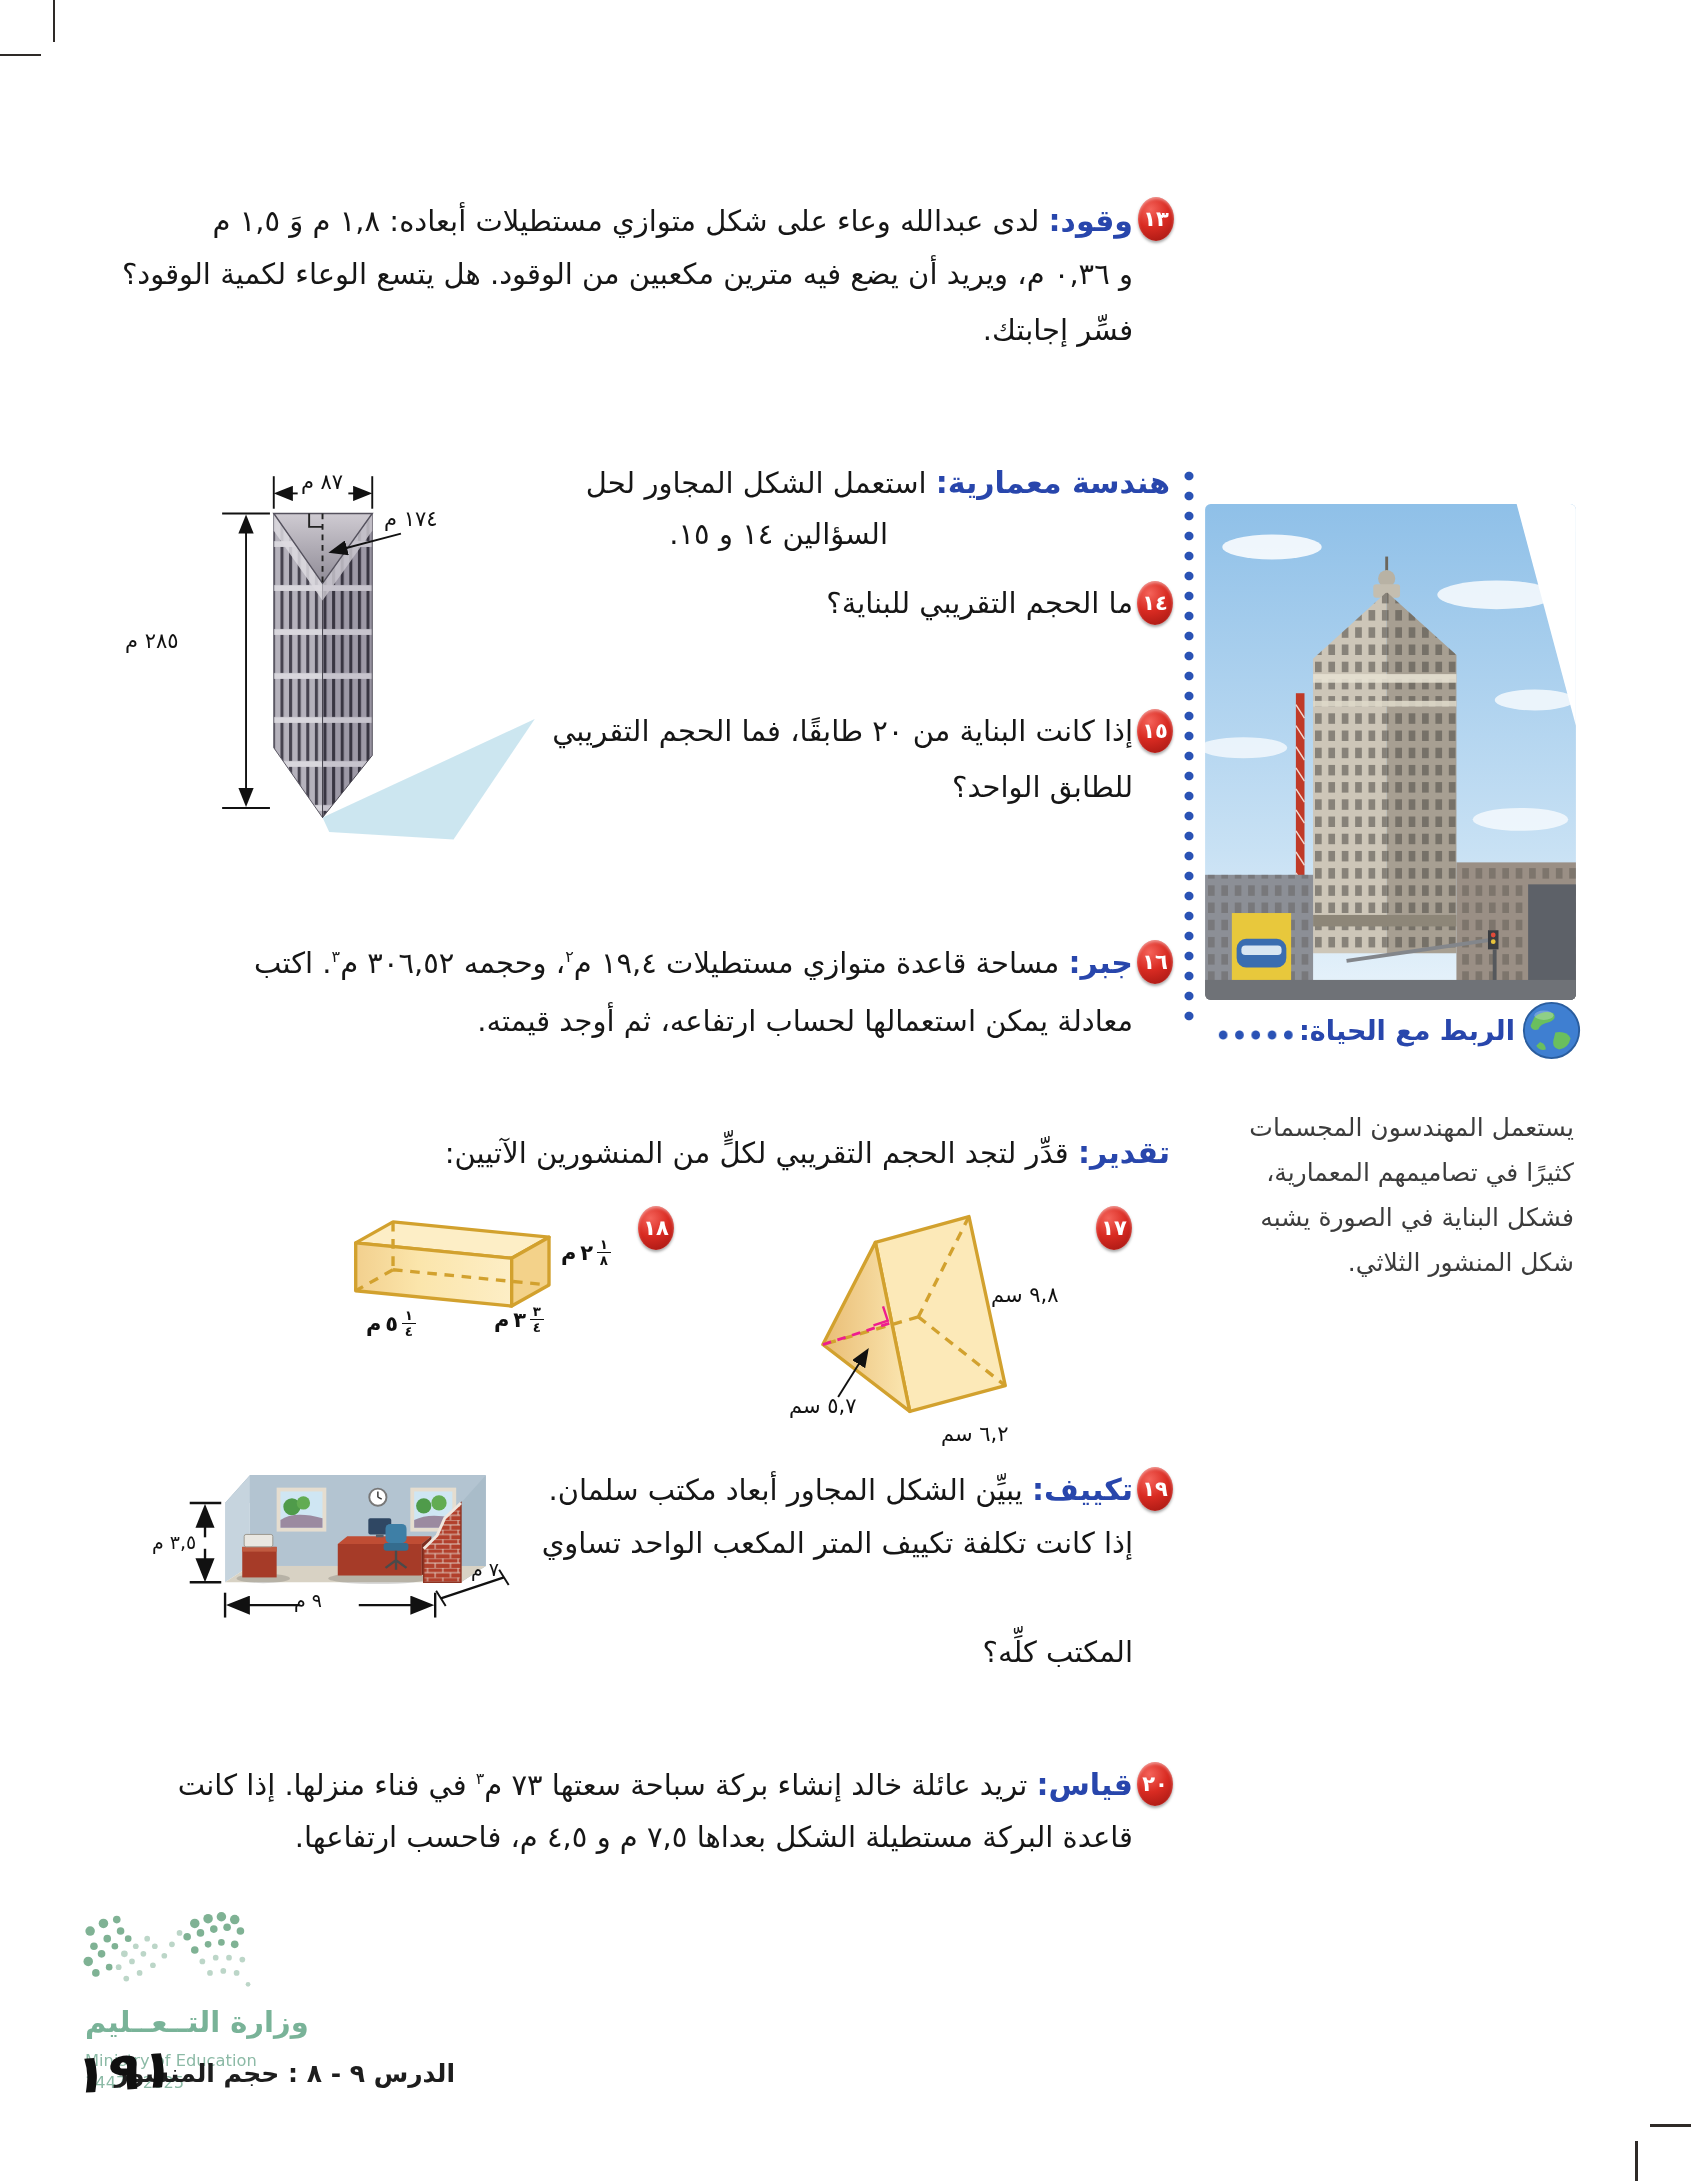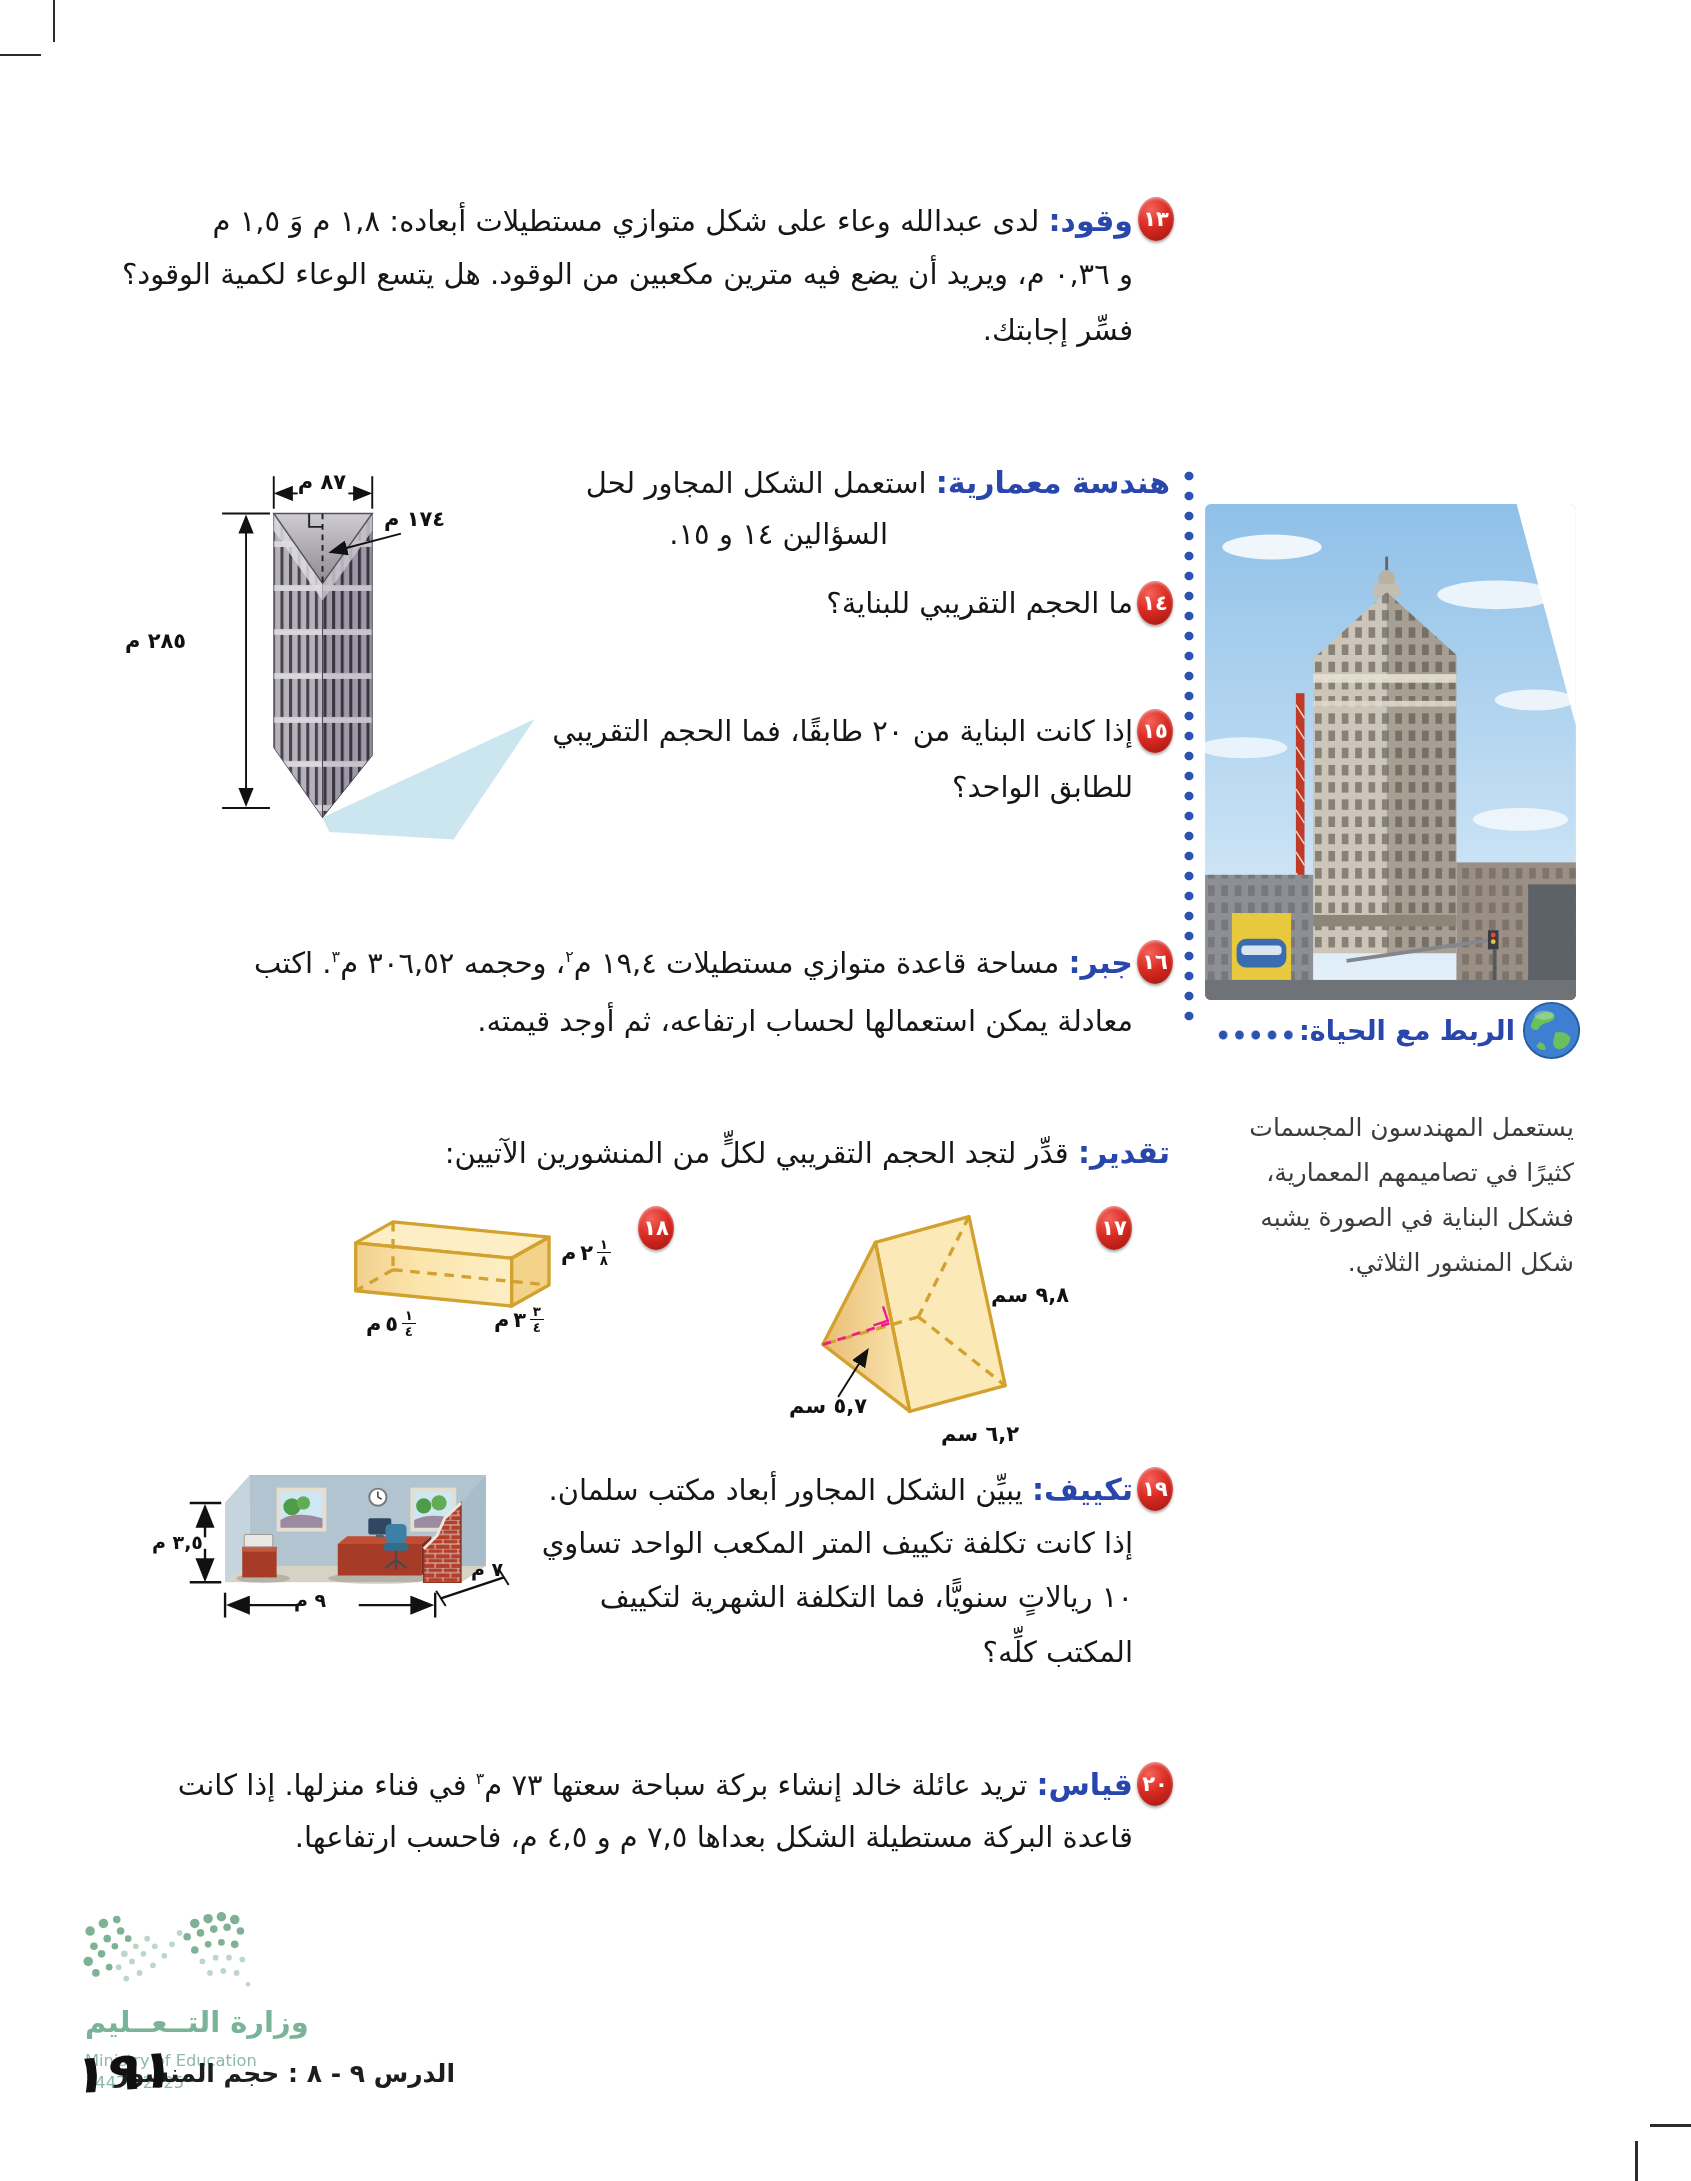--- a/index.html
+++ b/index.html
@@ -19,21 +19,21 @@
   .side-line{position:absolute;direction:rtl;white-space:nowrap;font-size:25px;color:#3c3c3c;margin-top:36px;}
   .side-title{position:absolute;direction:rtl;white-space:nowrap;font-size:27px;font-weight:bold;color:#2846ac;}
   
   .vdots{position:absolute;width:9.6px;
          background-image:radial-gradient(circle,#2a52b5 3.8px,rgba(42,82,181,0) 4.8px);
          background-size:9.6px 20px;background-repeat:repeat-y;}
   .hdots{position:absolute;height:9.6px;
          background-image:radial-gradient(circle,#2a52b5 3.8px,rgba(42,82,181,0) 4.8px);
          background-size:16.3px 9.6px;background-repeat:repeat-x;}
   
-  .dlabel{position:absolute;direction:rtl;white-space:nowrap;font-size:21px;font-weight:bold;color:#111;}
+  .dlabel{position:absolute;direction:rtl;white-space:nowrap;font-size:21px;font-weight:normal;color:#111;}
   .dlabel.small{font-size:19px;}
   .fracLabel{position:absolute;display:flex;direction:rtl;align-items:center;gap:3.8px;
              font-size:21px;font-weight:bold;color:#111;}
   .fracLabel .fs{display:inline-flex;flex-direction:column;align-items:center;font-size:13.4px;line-height:1.15;}
   .fracLabel .fs .n{border-bottom:1.9px solid #111;padding:0 2.9px;}
   .photo{position:absolute;border-radius:5.7px;overflow:hidden;}
   .footer-ar{position:absolute;font-size:29px;font-weight:bold;color:#79b398;letter-spacing:1px;}
   .footer-en{position:absolute;font-size:16.3px;color:#8cbaa6;}
   .footer-lesson{position:absolute;direction:rtl;font-size:25px;font-weight:bold;color:#1d1d1d;white-space:nowrap;margin-left:40px;}
   .pagenum{position:absolute;font-size:54px;font-weight:bold;color:#101010;transform:skewX(-12deg) rotate(-4deg);}
@@ -254,21 +254,20 @@
         <span class="n">١</span>
         <span>٤</span>
       </span>
       <span>٥</span>
       <span>م</span>
     </div>
 
   <div class="badge" style="left:1138px;top:1467px">١٩</div>
   <div class="tline" style="top:1470px;right:558px"><span class="kw">تكييف:</span><span> يبيِّن الشكل المجاور أبعاد مكتب سلمان.</span></div>
   <div class="tline" style="top:1525px;right:558px"><span>إذا كانت تكلفة تكييف المتر المكعب الواحد تساوي</span></div>
-  <div class="tline" style="top:1579px;right:558px"><span>١٠ ريالاتٍ سنويًّا، فما التكلفة الشهرية لتكييف</span></div>
   <div class="tline" style="top:1634px;right:558px"><span>المكتب كلِّه؟</span></div>
 
   <svg style="position:absolute;left:100px;top:1453px" width="425" height="182" viewBox="0 0 445 190">
     <defs>
       <marker id="arrR" markerWidth="10" markerHeight="8" refX="8" refY="4" orient="auto">
           <path d="M0,0 L10,4 L0,8 z" fill="#111"></path>
         </marker>
       <pattern id="brick" width="16" height="10" patternUnits="userSpaceOnUse">
         <rect width="16" height="10" fill="#b2402c"></rect>
         <path d="M0 0 H16 M0 5 H16 M8 0 V5 M0 5 V10 M16 5 V10" stroke="#e0cfc5" stroke-width="1"></path>

